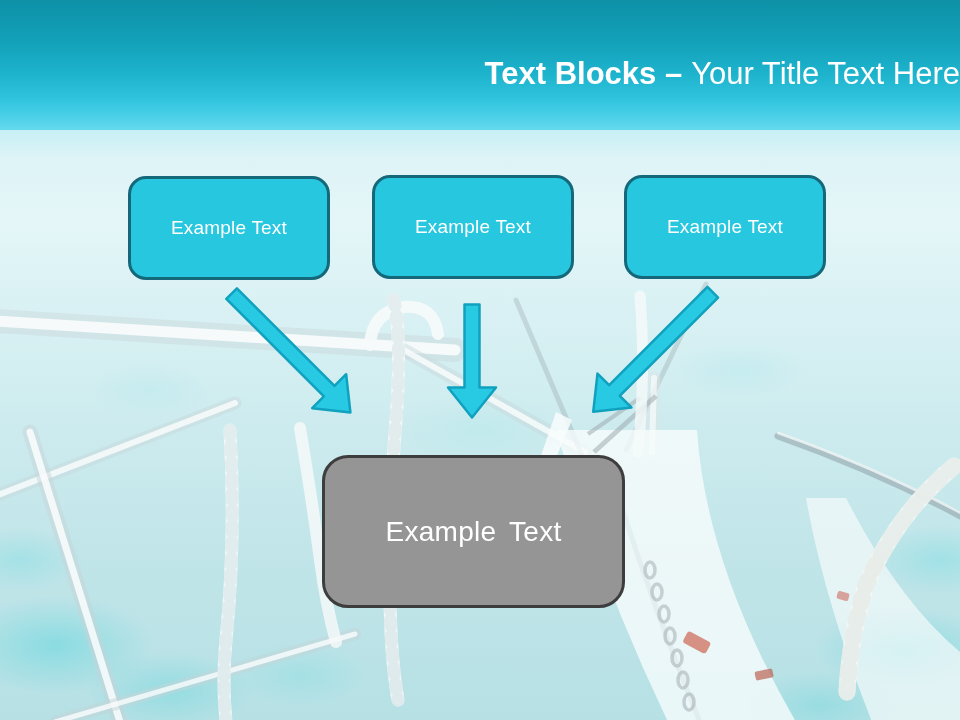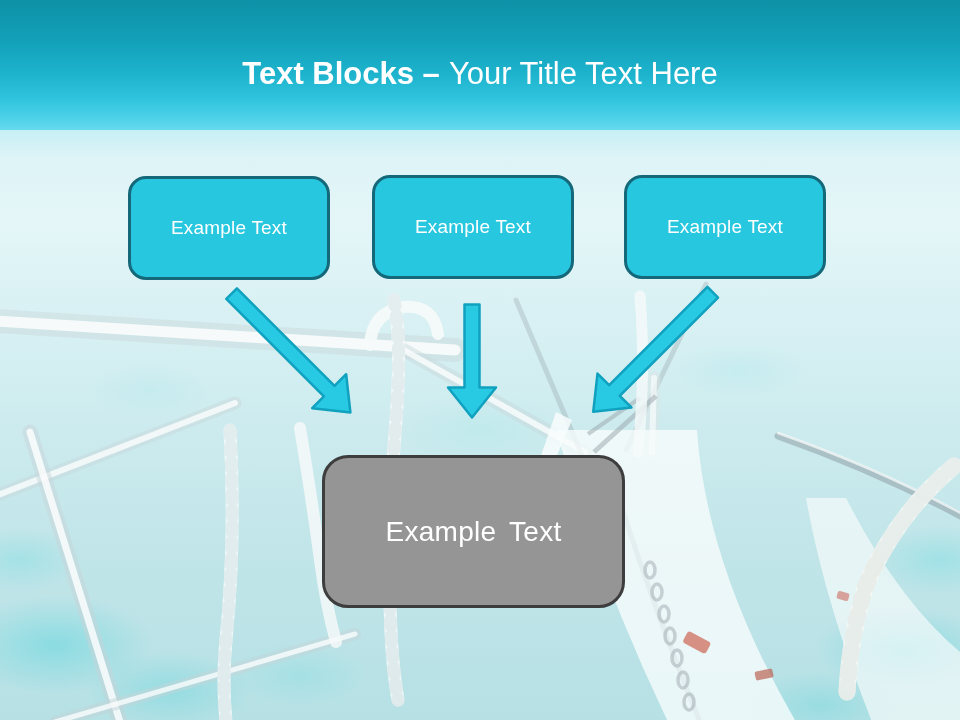--- a/index.html
+++ b/index.html
@@ -29,21 +29,21 @@
       linear-gradient(180deg,#8fe0ec 0px,#c2eaf0 28px,#d3f0f3 90px,#c8ebef 180px,#bae4e8 300px,#aedde2 420px,#a4d9de 590px);
   }
   .bg-art{position:absolute;left:0;top:0;width:960px;height:720px;}
   .bg-wash{
     position:absolute;left:0;top:130px;width:960px;height:590px;
     background:linear-gradient(180deg,rgba(255,255,255,.50) 0%,rgba(255,255,255,.34) 22%,rgba(255,255,255,.27) 50%,rgba(255,255,255,.20) 100%);
   }
   
   .title{
     position:absolute;left:0;top:56px;width:960px;height:38px;
-    text-align:center;color:#ffffff;font-size:31px;line-height:36px;white-space:nowrap;
+    text-align:right;color:#ffffff;font-size:31px;line-height:36px;white-space:nowrap;
   }
   .title-bold{font-weight:700;}
   .title-rest{font-weight:400;margin-left:9px;}
   
   .text-block{
     position:absolute;width:202px;height:104px;box-sizing:border-box;
     background:#26c7df;border:3px solid #15687a;border-radius:18px;
     display:flex;align-items:center;justify-content:center;
     color:#ffffff;font-size:19px;letter-spacing:.2px;
   }

